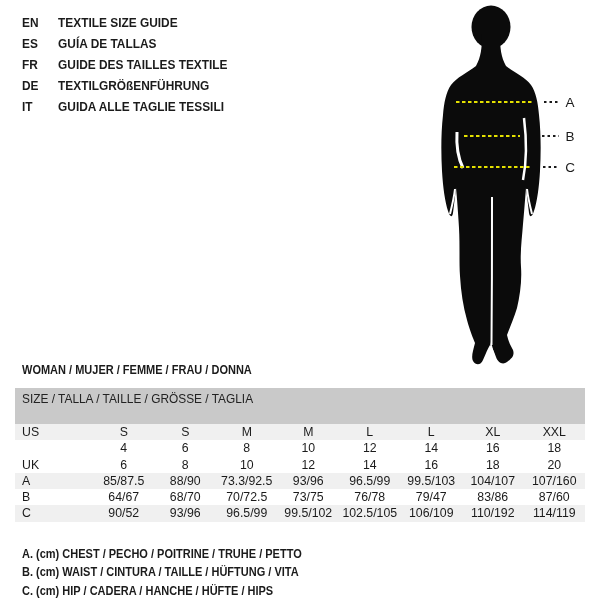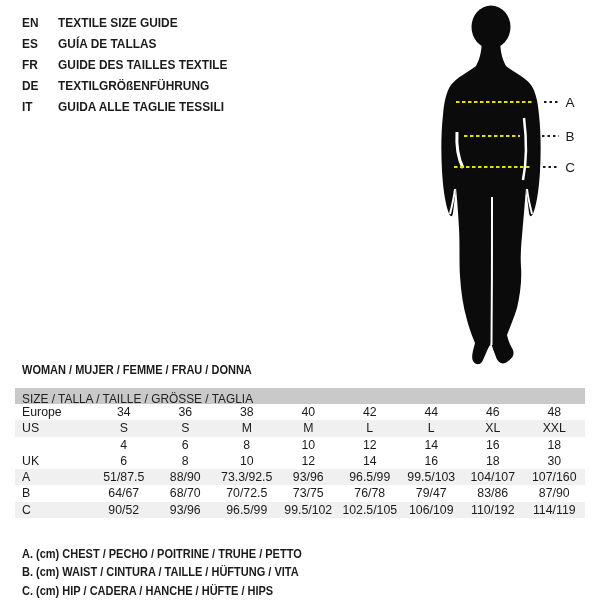--- a/index.html
+++ b/index.html
@@ -33,21 +33,21 @@
   
   .section-title {
     position:absolute; left:22px; top:363px;
     transform:scaleX(0.88); transform-origin:0 0;
     font-weight:bold; font-size:12.5px; white-space:nowrap;
   }
 
   
   .size-table { position:absolute; left:15px; top:388px; width:570px; }
   .table-header {
-    height:16px; line-height:21px; padding-left:7px;
+    height:36px; line-height:21px; padding-left:7px;
     font-size:13.5px; font-weight:400; color:#222;
   }
   .table-row {
     display:grid; grid-template-columns:78px repeat(8, 1fr);
     height:16.3px; line-height:16.3px; font-size:12.3px;
   }
   .row-label { padding-left:7px; text-align:left; white-space:nowrap; }
   .cell { text-align:center; white-space:nowrap; }
 
   
@@ -139,31 +139,20 @@
 <span class="measure-label ml-b">B</span>
 <span class="measure-label ml-c">C</span>
 
 <div class="section-title">WOMAN / MUJER / FEMME / FRAU / DONNA</div>
 
 <div class="size-table">
   <div class="table-header" id="table-header" style="background: rgb(201, 201, 201);">
     <span class="condensed">SIZE / TALLA / TAILLE / GRÖSSE / TAGLIA</span>
   </div>
   <div id="table-body">
-      <div class="table-row">
-        <span class="row-label">Europe</span>
-        <span class="cell">34</span>
-        <span class="cell">36</span>
-        <span class="cell">38</span>
-        <span class="cell">40</span>
-        <span class="cell">42</span>
-        <span class="cell">44</span>
-        <span class="cell">46</span>
-        <span class="cell">48</span>
-      </div>
       <div class="table-row" style="background: rgb(240, 240, 240);">
         <span class="row-label">US</span>
         <span class="cell">S</span>
         <span class="cell">S</span>
         <span class="cell">M</span>
         <span class="cell">M</span>
         <span class="cell">L</span>
         <span class="cell">L</span>
         <span class="cell">XL</span>
         <span class="cell">XXL</span>
@@ -181,43 +170,43 @@
       </div>
       <div class="table-row">
         <span class="row-label">UK</span>
         <span class="cell">6</span>
         <span class="cell">8</span>
         <span class="cell">10</span>
         <span class="cell">12</span>
         <span class="cell">14</span>
         <span class="cell">16</span>
         <span class="cell">18</span>
-        <span class="cell">30</span>
+        <span class="cell">20</span>
       </div>
       <div class="table-row" style="background: rgb(240, 240, 240);">
         <span class="row-label">A</span>
-        <span class="cell">51/87.5</span>
+        <span class="cell">85/87.5</span>
         <span class="cell">88/90</span>
         <span class="cell">73.3/92.5</span>
         <span class="cell">93/96</span>
         <span class="cell">96.5/99</span>
         <span class="cell">99.5/103</span>
         <span class="cell">104/107</span>
         <span class="cell">107/160</span>
       </div>
       <div class="table-row">
         <span class="row-label">B</span>
         <span class="cell">64/67</span>
         <span class="cell">68/70</span>
         <span class="cell">70/72.5</span>
         <span class="cell">73/75</span>
         <span class="cell">76/78</span>
         <span class="cell">79/47</span>
         <span class="cell">83/86</span>
-        <span class="cell">87/90</span>
+        <span class="cell">87/60</span>
       </div>
       <div class="table-row" style="background: rgb(240, 240, 240);">
         <span class="row-label">C</span>
         <span class="cell">90/52</span>
         <span class="cell">93/96</span>
         <span class="cell">96.5/99</span>
         <span class="cell">99.5/102</span>
         <span class="cell">102.5/105</span>
         <span class="cell">106/109</span>
         <span class="cell">110/192</span>

